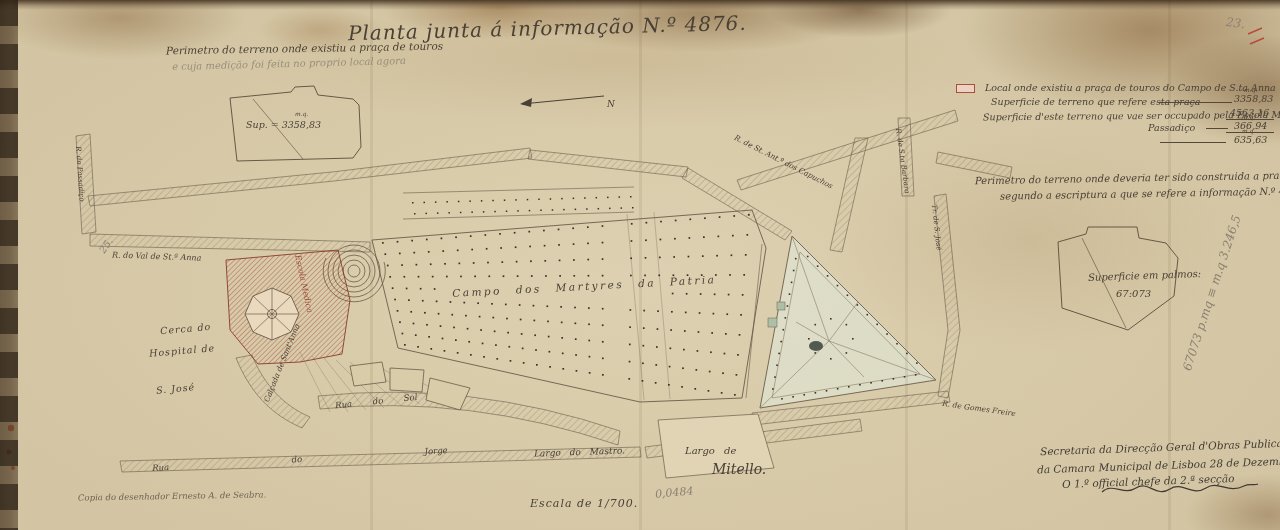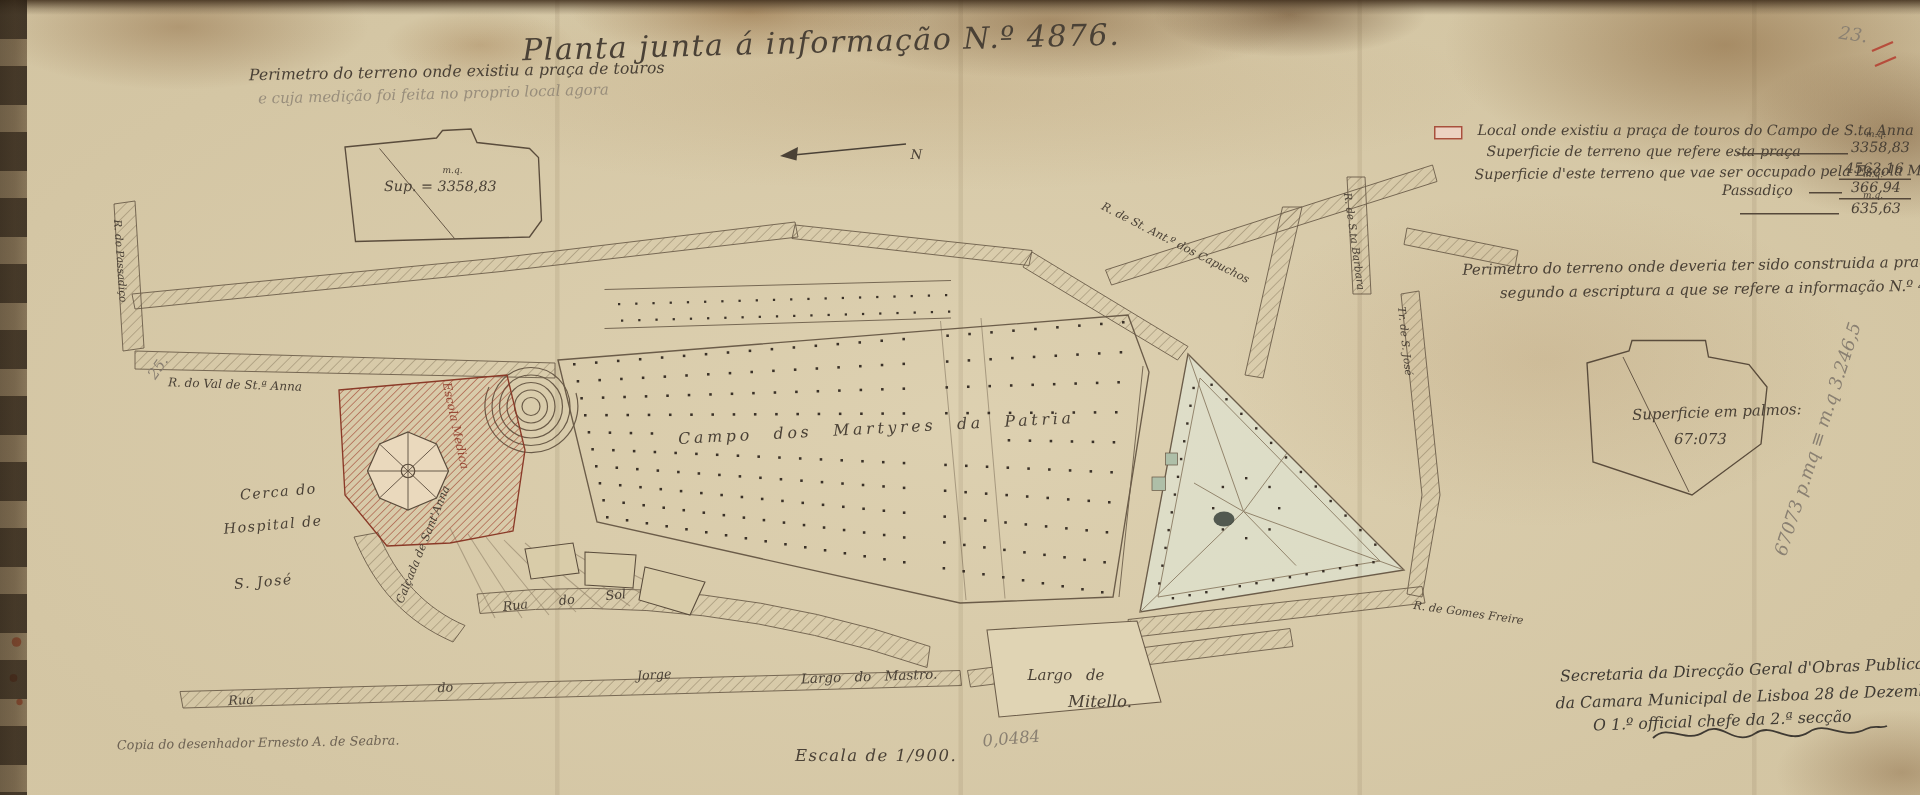--- a/index.html
+++ b/index.html
@@ -478,21 +478,21 @@
   <div class="fold" style="left:639px"></div>
   <div class="fold" style="left:905px"></div>
   <div class="fold" style="left:1168px"></div>
   <div class="torn-top"></div>
   <div class="torn-left"></div>
 
   <div class="lbl" style="left:348px;top:16px;font-size:20px;transform:rotate(-1.5deg);letter-spacing:1px">Planta junta á informação N.º 4876.</div>
 
   <div class="lbl" style="left:166px;top:42px;font-size:10.5px;transform:rotate(-1deg)">Perimetro do terreno onde existiu a praça de touros</div>
   <div class="lbl pencil" style="left:172px;top:58px;font-size:10px;transform:rotate(-1.5deg);opacity:.8">e cuja medição foi feita no proprio local agora</div>
-  <div class="lbl" style="left:256px;top:119px;font-size:9.5px">Sup. = 3358,83</div>
+  <div class="lbl" style="left:246px;top:119px;font-size:9.5px">Sup. = 3358,83</div>
   <div class="unit" style="left:295px;top:110px">m.q.</div>
 
   <div class="swatch"></div>
   <div class="lbl" style="left:985px;top:82px;font-size:9.5px">Local onde existiu a praça de touros do Campo de S.ta Anna</div>
   <div class="lbl" style="left:991px;top:96px;font-size:9.5px">Superficie de terreno que refere esta praça</div>
   <div class="leader" style="left:1158px;top:102px;width:74px"></div>
   <div class="lbl" style="left:1234px;top:93px;font-size:9.5px">3358,83</div>
   <div class="unit" style="left:1244px;top:86px">m.q.</div>
 
   <div class="lbl" style="left:983px;top:110px;font-size:9.5px;transform:rotate(-0.5deg)">Superficie d'este terreno que vae ser occupado pela Escola Medica.</div>
@@ -516,32 +516,32 @@
   <div class="lbl pencil" style="left:1180px;top:368px;font-size:12px;transform:rotate(-72deg);transform-origin:0 0">67073 p.mq ≡ m.q 3.246,5</div>
 
   <div class="lbl" style="left:452px;top:280px;font-size:10.5px;letter-spacing:2.5px;word-spacing:8px;transform:rotate(-3deg)">Campo dos Martyres da Patria</div>
   <div class="lbl" style="left:160px;top:323px;font-size:9.5px;letter-spacing:1px;transform:rotate(-5deg)">Cerca do</div>
   <div class="lbl" style="left:149px;top:345px;font-size:9.5px;letter-spacing:1px;transform:rotate(-5deg)">Hospital de</div>
   <div class="lbl" style="left:156px;top:383px;font-size:9.5px;letter-spacing:1px;transform:rotate(-5deg)">S. José</div>
   <div class="lbl" style="left:335px;top:396px;font-size:8.5px;word-spacing:18px;transform:rotate(-6deg)">Rua do Sol</div>
   <div class="lbl" style="left:152px;top:454px;font-size:8.5px;word-spacing:120px;transform:rotate(-3.5deg)">Rua do Jorge</div>
   <div class="lbl" style="left:534px;top:447px;font-size:9px;word-spacing:6px;transform:rotate(-2deg)">Largo do Mastro.</div>
   <div class="lbl" style="left:685px;top:445px;font-size:10px;word-spacing:6px">Largo de</div>
-  <div class="lbl" style="left:712px;top:461px;font-size:11px">Mitello.</div>
+  <div class="lbl" style="left:712px;top:461px;font-size:14px">Mitello.</div>
   <div class="lbl" style="left:737px;top:133px;font-size:7.5px;transform:rotate(27deg);transform-origin:0 0">R. de St. Ant.º dos Capuchos</div>
   <div class="lbl" style="left:902px;top:128px;font-size:7px;transform:rotate(82deg);transform-origin:0 0">R. de S.ta Barbara</div>
   <div class="lbl" style="left:938px;top:204px;font-size:7px;transform:rotate(84deg);transform-origin:0 0">Tr. de S. José</div>
   <div class="lbl" style="left:942px;top:404px;font-size:7.5px;transform:rotate(8deg)">R. de Gomes Freire</div>
   <div class="lbl" style="left:262px;top:400px;font-size:7.5px;transform:rotate(-68deg);transform-origin:0 0">Calçada de Sant'Anna</div>
   <div class="lbl" style="left:112px;top:252px;font-size:8px;transform:rotate(2deg)">R. do Val de St.ª Anna</div>
   <div class="lbl" style="left:82px;top:146px;font-size:7px;transform:rotate(86deg);transform-origin:0 0">R. do Passadiço</div>
   <div class="lbl redink" style="left:302px;top:254px;font-size:8px;transform:rotate(78deg);transform-origin:0 0;opacity:.85">Escola Medica</div>
   <div class="lbl" style="left:607px;top:99px;font-size:9px">N</div>
 
-  <div class="lbl" style="left:530px;top:497px;font-size:11px;letter-spacing:1px">Escala de 1/900.</div>
+  <div class="lbl" style="left:530px;top:497px;font-size:11px;letter-spacing:1px">Escala de 1/700.</div>
   <div class="lbl pencil" style="left:655px;top:486px;font-size:11px;transform:rotate(-5deg)">0,0484</div>
   <div class="lbl" style="left:78px;top:491px;font-size:8.5px;color:#6e6354;transform:rotate(-1deg)">Copia do desenhador Ernesto A. de Seabra.</div>
   <div class="lbl pencil" style="left:1226px;top:16px;font-size:12px;transform:rotate(8deg)">23.</div>
   <div class="lbl pencil" style="left:98px;top:240px;font-size:10px;transform:rotate(-55deg)">25.</div>
 
   <div class="lbl" style="left:1040px;top:441px;font-size:10.5px;color:#3f3a33;transform:rotate(-2deg)">Secretaria da Direcção Geral d'Obras Publicas</div>
   <div class="lbl" style="left:1037px;top:458px;font-size:10.5px;color:#3f3a33;transform:rotate(-2deg)">da Camara Municipal de Lisboa 28 de Dezembro de 1890.</div>
   <div class="lbl" style="left:1062px;top:475px;font-size:10.5px;color:#3f3a33;transform:rotate(-2deg)">O 1.º official chefe da 2.ª secção</div>
 </div>
 

